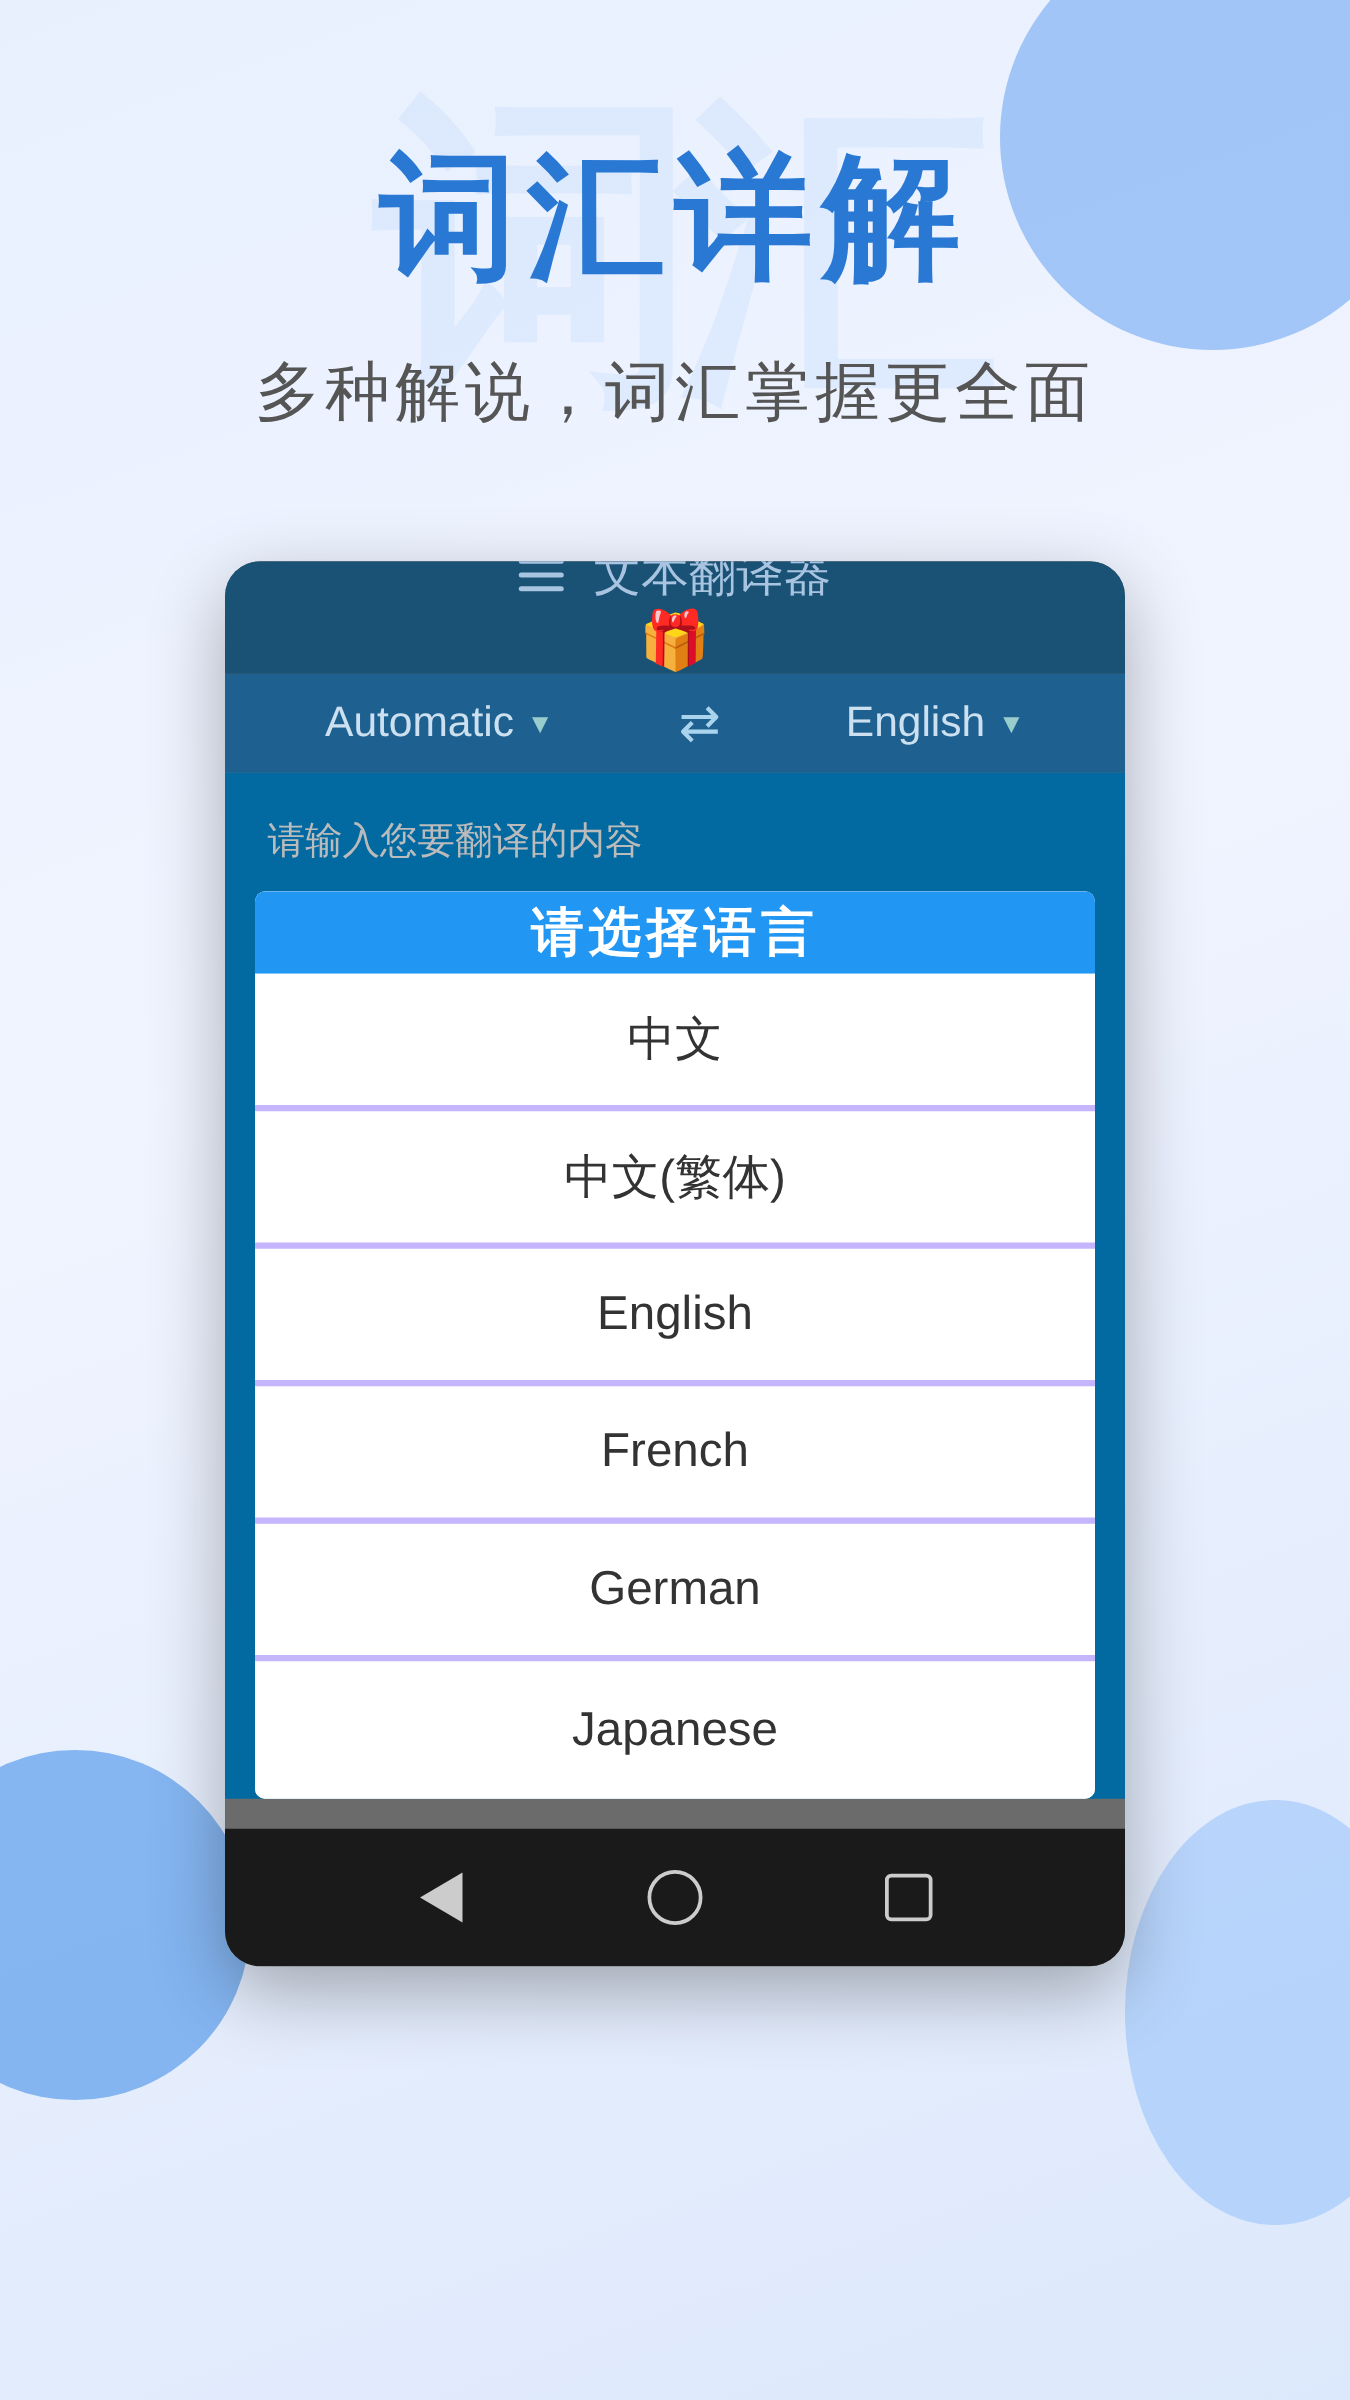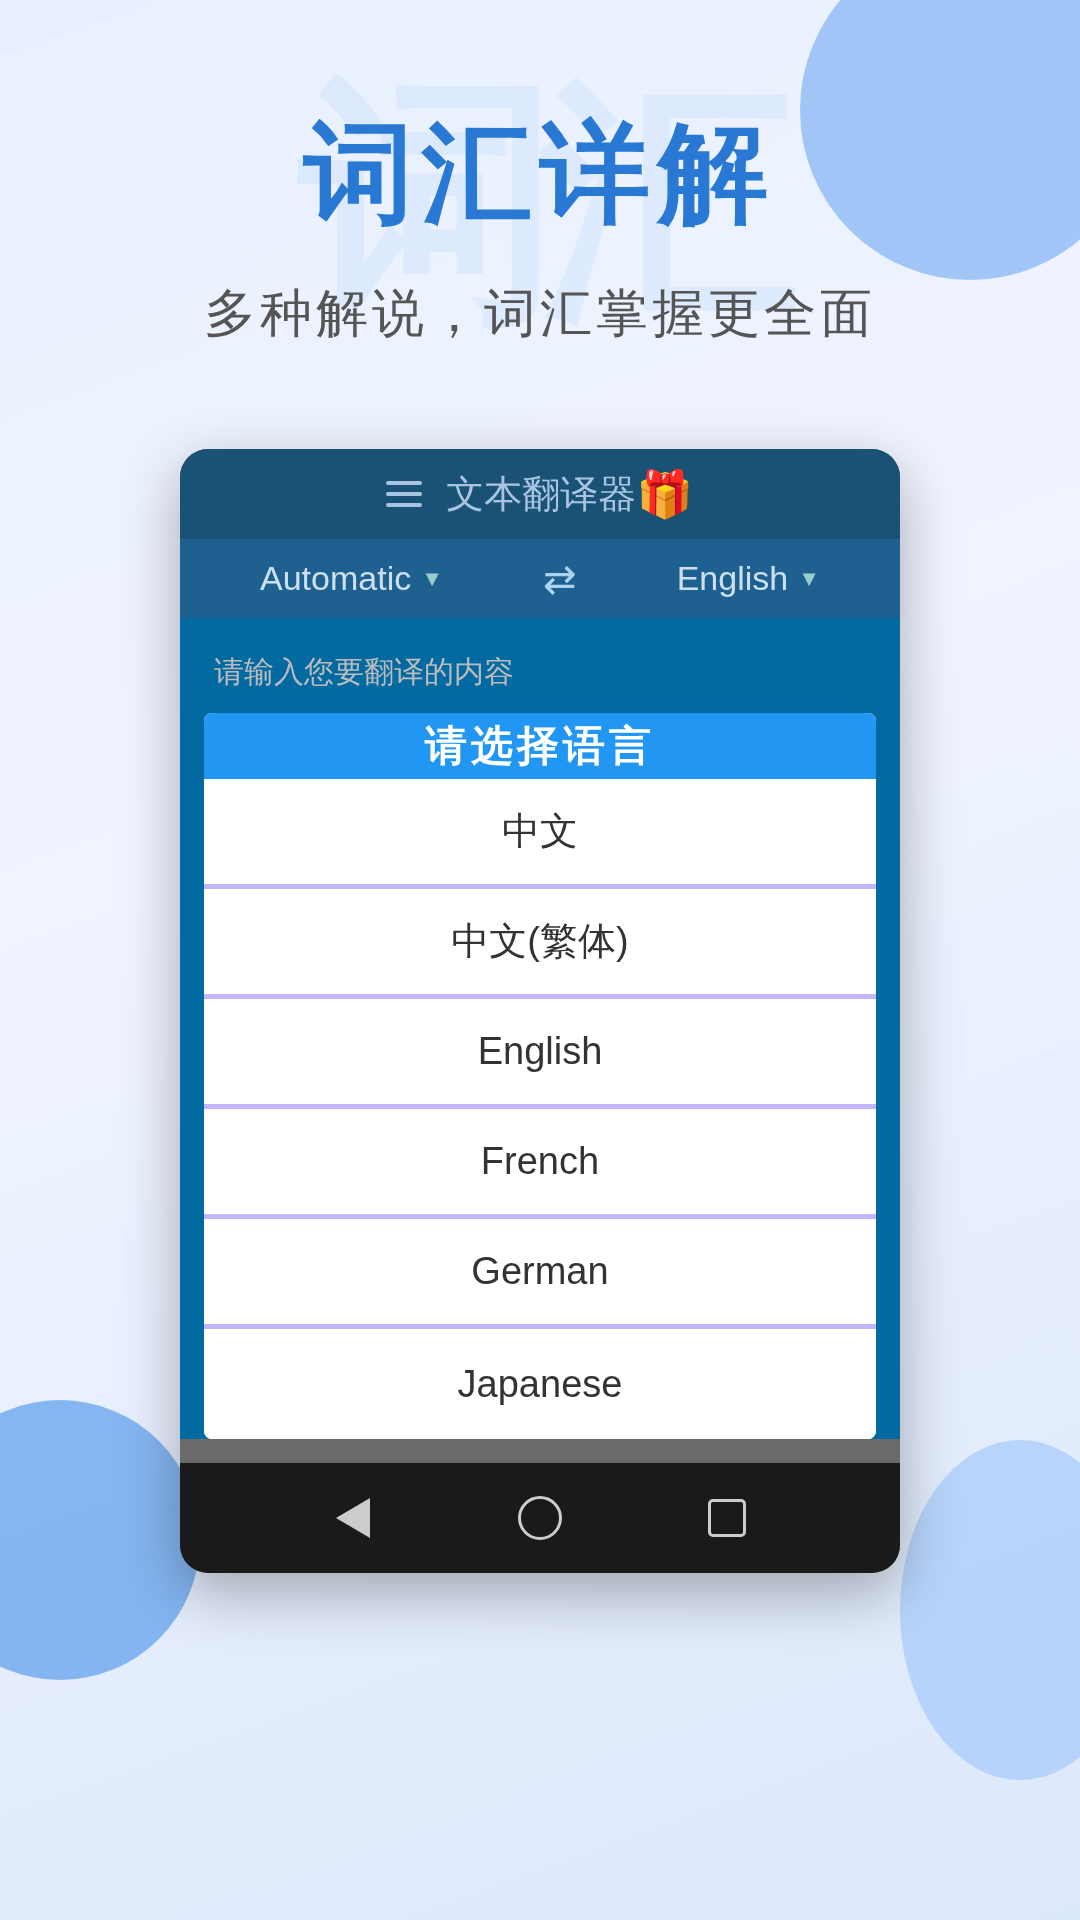--- a/index.html
+++ b/index.html
@@ -92,22 +92,23 @@
       overflow: hidden;
       box-shadow: 0 20px 60px rgba(0,0,0,0.3);
     }
 
     
     .app-toolbar {
       background: #1a5276;
       height: 90px;
       display: flex;
       align-items: center;
-      padding: 12px 30px;
-      justify-content: center;
+      padding: 0 30px;
+      justify-content: flex-end;
+      flex-direction: column;
     }
 
     .toolbar-left {
       display: flex;
       align-items: center;
       gap: 24px;
     }
 
     .hamburger-icon {
       display: flex;

